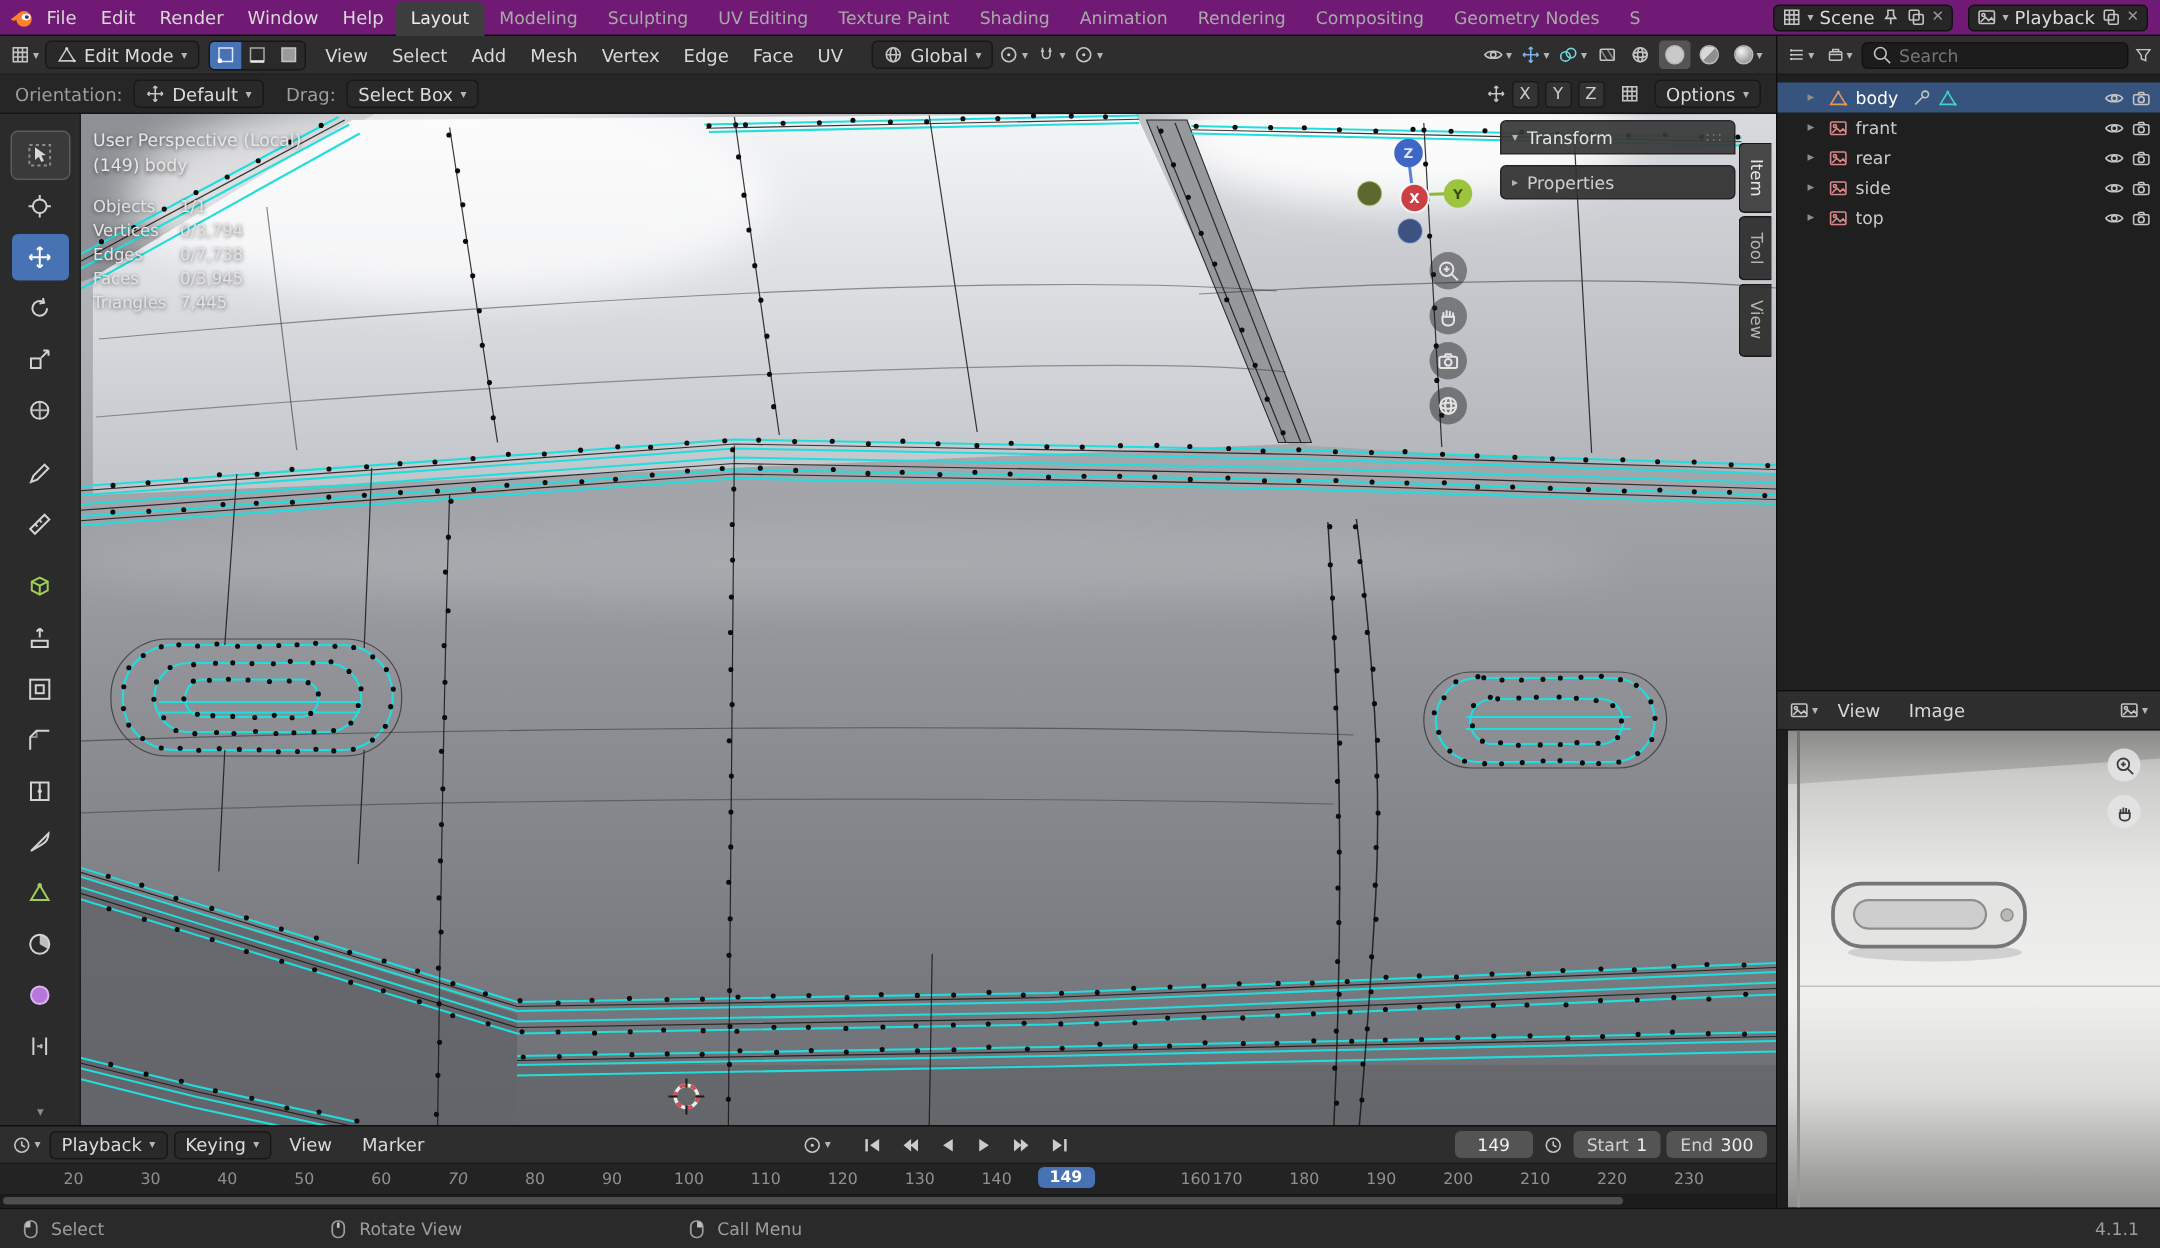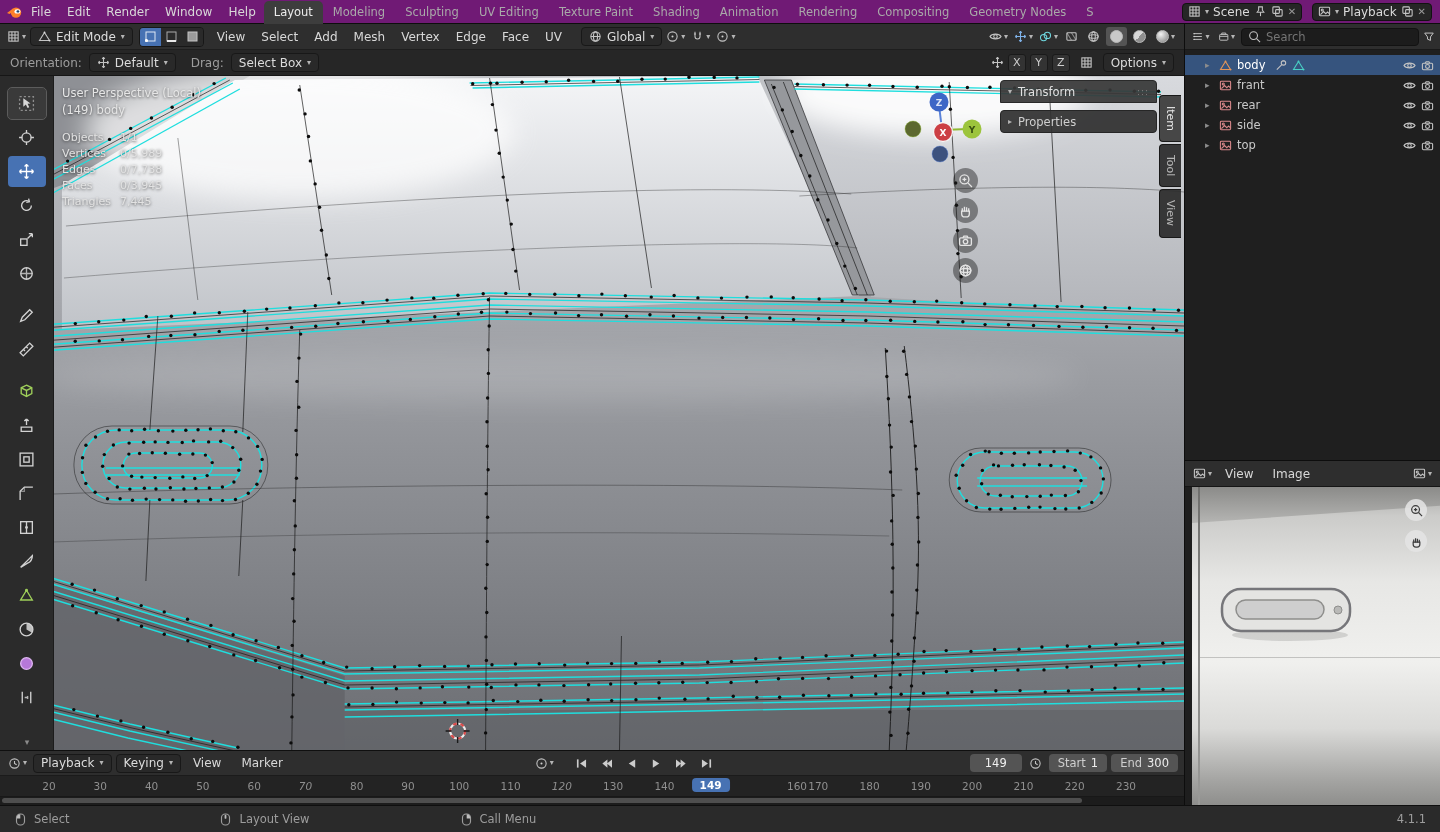--- a/index.html
+++ b/index.html
@@ -1160,21 +1160,21 @@
                 </svg>
               </div>
             <div class="tool-expand">▾</div>
           </div>
 
           <div class="ovl">
             <div>User Perspective (Local)</div>
             <div>(149) body</div>
             <div class="stats">
               <div><span class="sl">Objects</span><span>1/1</span></div>
-              <div><span class="sl">Vertices</span><span>0/5,989</span></div>
+              <div><span class="sl">Vertices</span><span>0/3,794</span></div>
               <div><span class="sl">Edges</span><span>0/7,738</span></div>
               <div><span class="sl">Faces</span><span>0/3,945</span></div>
               <div><span class="sl">Triangles</span><span>7,445</span></div>
             </div>
           </div>
 
           <div class="np">
             <div class="np-h">
               <span class="chev">▾</span>
               <span>Transform</span>
@@ -1314,21 +1314,21 @@
         <span class="tick" style="left: 49px;">20</span>
             <span class="tick" style="left: 100.286px;">30</span>
             <span class="tick" style="left: 151.571px;">40</span>
             <span class="tick" style="left: 202.857px;">50</span>
             <span class="tick" style="left: 254.143px;">60</span>
             <span class="tick" style="left: 305.429px; font-style: italic;">70</span>
             <span class="tick" style="left: 356.714px;">80</span>
             <span class="tick" style="left: 408px;">90</span>
             <span class="tick" style="left: 459.286px;">100</span>
             <span class="tick" style="left: 510.571px;">110</span>
-            <span class="tick" style="left: 561.857px; font-style: italic;">120</span>
+            <span class="tick" style="left: 561.857px;">120</span>
             <span class="tick" style="left: 613.143px;">130</span>
             <span class="tick" style="left: 664.429px;">140</span>
             <span class="tick" style="left: 797px;">160</span>
             <span class="tick" style="left: 818.286px;">170</span>
             <span class="tick" style="left: 869.571px;">180</span>
             <span class="tick" style="left: 920.857px;">190</span>
             <span class="tick" style="left: 972.143px;">200</span>
             <span class="tick" style="left: 1023.43px;">210</span>
             <span class="tick" style="left: 1074.71px;">220</span>
             <span class="tick" style="left: 1126px;">230</span>
@@ -1493,21 +1493,21 @@
     <span class="hint">
       <svg width="10" height="13" class="i" style="stroke:#9d9d9d">
           <use href="#sym-mouse-l"></use>
         </svg>
       <span>Select</span>
     </span>
     <span class="hint">
       <svg width="10" height="13" class="i" style="stroke:#9d9d9d">
           <use href="#sym-mouse-m"></use>
         </svg>
-      <span>Layout View</span>
+      <span>Rotate View</span>
     </span>
     <span class="hint">
       <svg width="10" height="13" class="i" style="stroke:#9d9d9d">
           <use href="#sym-mouse-r"></use>
         </svg>
       <span>Call Menu</span>
     </span>
     <span class="version">4.1.1</span>
   </footer>
 </div>

